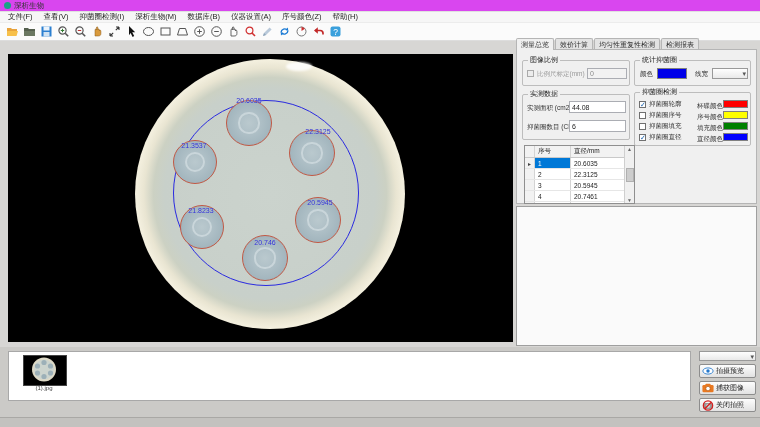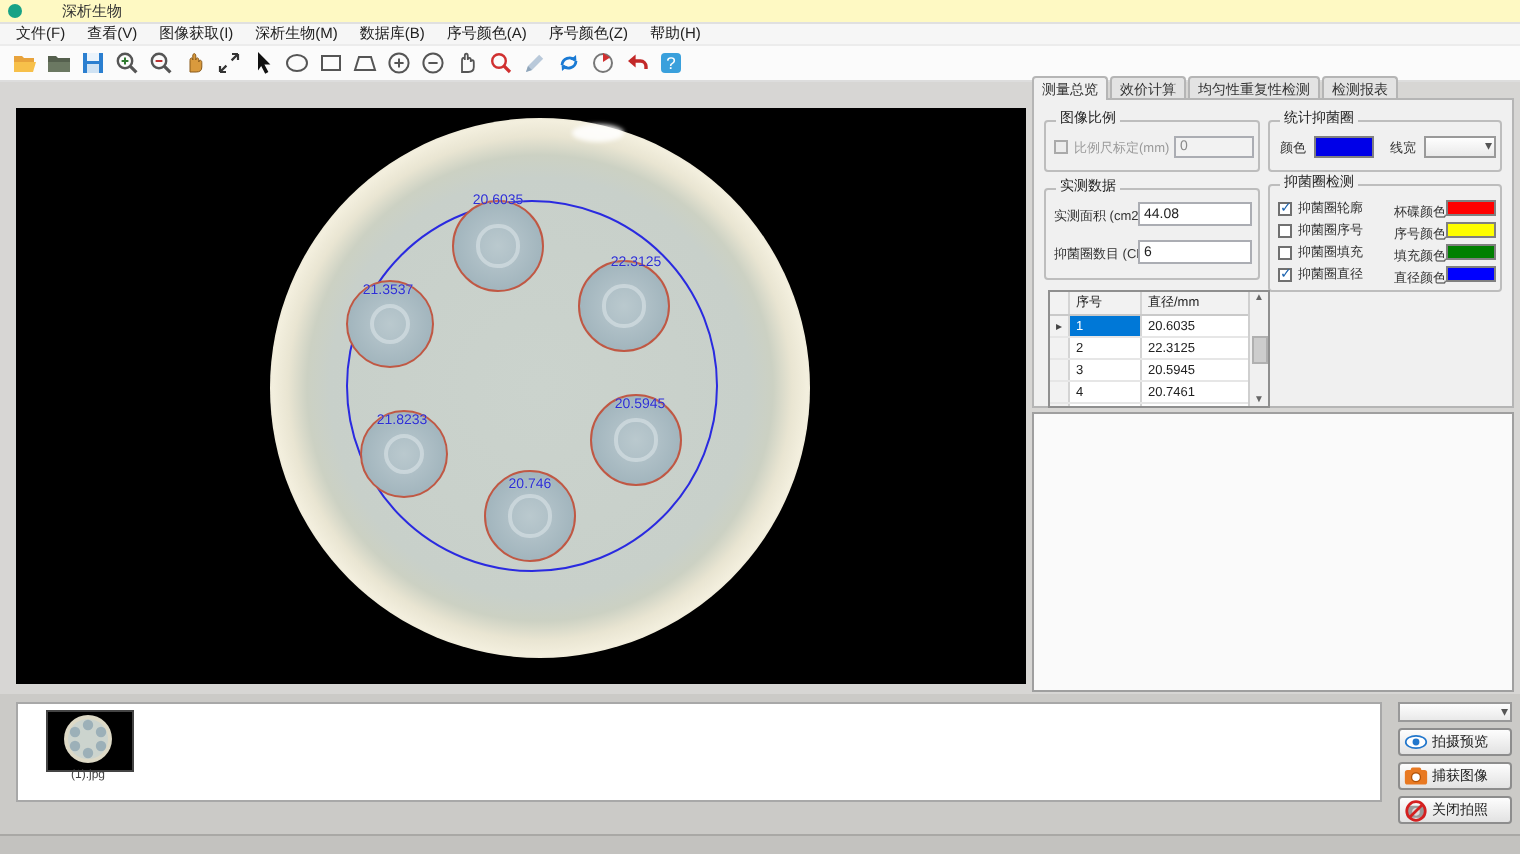--- a/index.html
+++ b/index.html
@@ -5,21 +5,21 @@
   html,body{margin:0;padding:0}
   body{
     width:760px;height:427px;position:relative;overflow:hidden;
     background:#d9d9d9;
     font-family:"Liberation Sans","DejaVu Sans",sans-serif;
     -webkit-font-smoothing:antialiased;
   }
   .abs{position:absolute}
 
   
-  .titlebar{left:0;top:0;width:760px;height:12px;background:#fef9c3;border-bottom:1px solid #e0e0e0;display:flex;align-items:center;gap:20px;padding-left:4px;box-sizing:border-box}
+  .titlebar{left:0;top:0;width:760px;height:12px;background:#d946ef;border-bottom:1px solid #e0e0e0;display:flex;align-items:center;gap:3px;padding-left:4px;box-sizing:border-box}
   .app-dot{width:7px;height:7px;border-radius:50%;background:#17a286;flex:0 0 auto}
   .title-text{font-size:7.5px;color:#333}
 
   
   .menubar{left:0;top:12px;width:760px;height:11px;background:#f6f6f6;display:flex;align-items:center;gap:11px;padding-left:8px;box-sizing:border-box;border-bottom:1px solid #ececec}
   .menu-item{font-size:7.5px;color:#222;cursor:default}
 
   
   .toolbar{left:0;top:23px;width:760px;height:18px;background:#fbfbfb;border-bottom:1px solid #ddd;display:flex;align-items:center;gap:3px;padding-left:5px;box-sizing:border-box}
   .tb{width:14px;height:14px;display:flex;align-items:center;justify-content:center}
@@ -94,24 +94,24 @@
 <body>
 
 <div class="abs titlebar">
   <span class="app-dot"></span>
   <span class="title-text">深析生物</span>
 </div>
 
 <div class="abs menubar">
   <span class="menu-item">文件(F)</span>
   <span class="menu-item">查看(V)</span>
-  <span class="menu-item">图像获取(I)</span>
+  <span class="menu-item">抑菌圈检测(I)</span>
   <span class="menu-item">深析生物(M)</span>
   <span class="menu-item">数据库(B)</span>
-  <span class="menu-item">序号颜色(A)</span>
+  <span class="menu-item">仪器设置(A)</span>
   <span class="menu-item">序号颜色(Z)</span>
   <span class="menu-item">帮助(H)</span>
 </div>
 
 <div class="abs toolbar">
   <span class="tb">
       <svg width="13" height="13" viewBox="0 0 13 13">
         <path d="M1 3h4l1 1h5v2H1z" fill="#e8a33c"></path>
         <path d="M1 6h11l-1.5 5H1z" fill="#f7c04a"></path>
       </svg>

